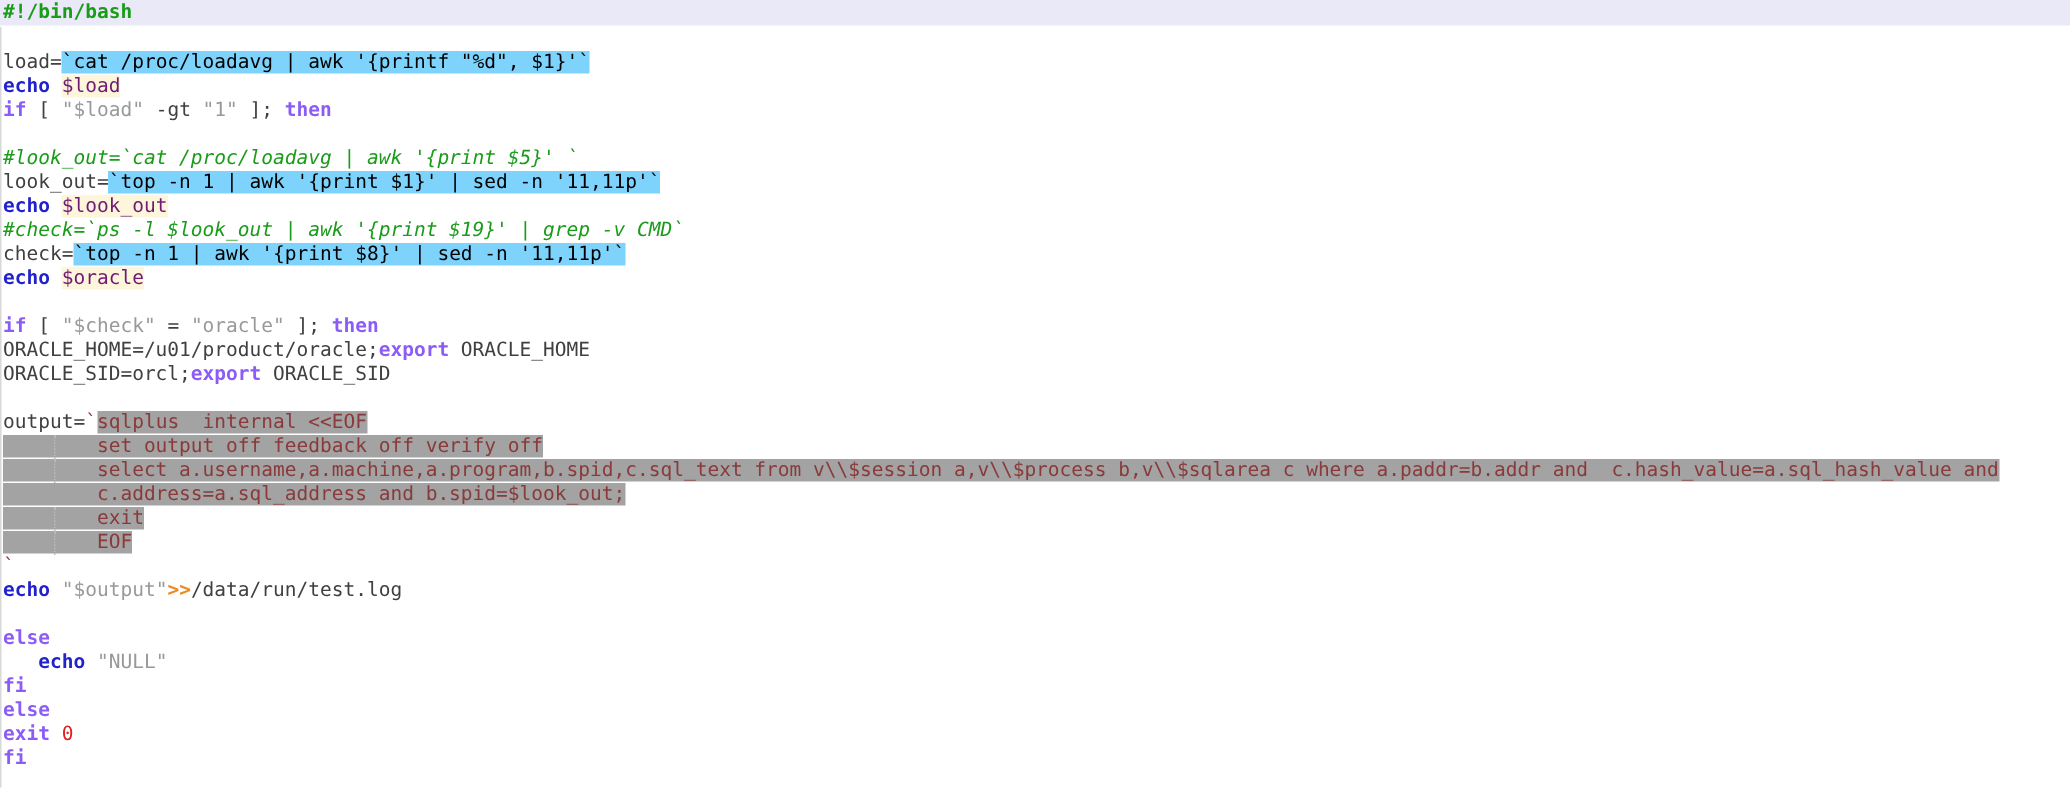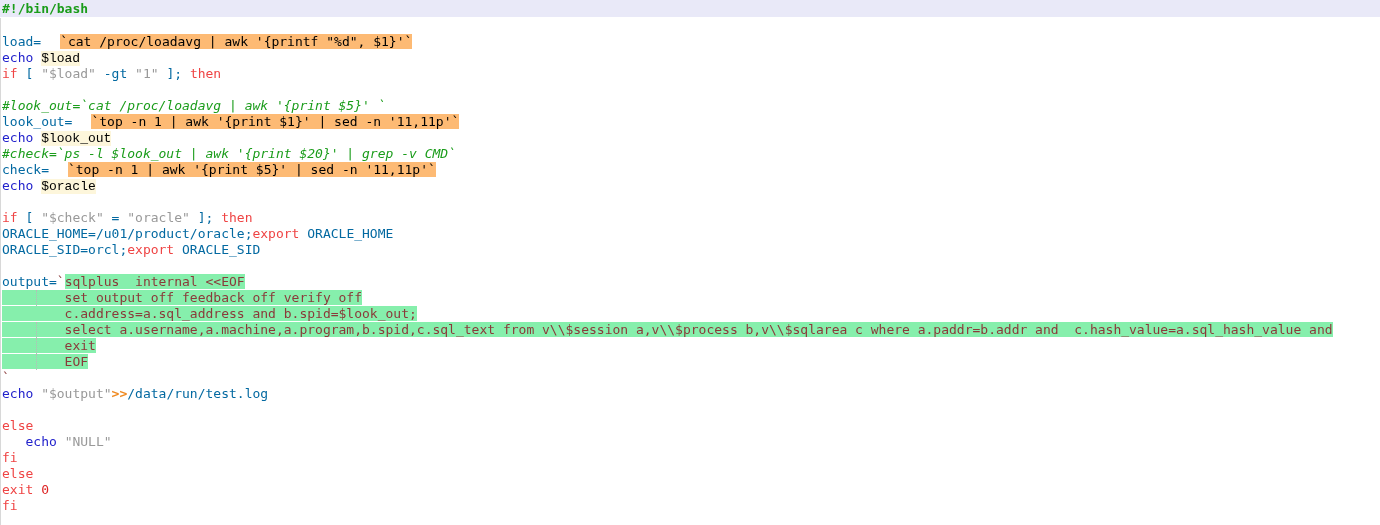--- a/index.html
+++ b/index.html
@@ -57,58 +57,58 @@
     position: absolute;
     left: 36px;
     top: 0;
     bottom: 0;
     width: 0;
     border-left: 1px dotted #b9b9b9;
     pointer-events: none;
   }
 
   
-  .tok-plain    { color: #0369a1; text-align: center; }
+  .tok-plain    { color: #404040; text-align: center; }
   .tok-comment  { color: #1a9c1a; font-style: italic; }
   .tok-shebang  { color: #1a9c1a; font-weight: bold; margin-top: 35px; }
-  .tok-keyword  { color: #ef4444; font-weight: normal; }
-  .tok-builtin  { color: #2222cc; font-weight: normal; }
-  .tok-var      { color: #000000; background: #fdf6db; font-family: Liberation Mono, monospace; }
+  .tok-keyword  { color: #8b5cf6; font-weight: bold; }
+  .tok-builtin  { color: #2222cc; font-weight: bold; }
+  .tok-var      { color: #701a75; background: #fdf6db; }
   .tok-redirect { color: #ef8a22; font-weight: bold; }
   .tok-string   { color: #999999; }
   .tok-number   { color: #dd2222; }
-  .tok-sub      { color: #8a3a3a; background: #86efac; }
-  .tok-subplain { color: #000000; background: #fdba74; margin-left: 19px; }
+  .tok-sub      { color: #8a3a3a; background: #a3a3a3; }
+  .tok-subplain { color: #000000; background: #7dd3fc; }
   .tok-subtick  { color: #8a3a3a; }
 </style>
 </head>
 <body>
 
 <div id="code-listing">
     <div class="code-line shebang-row"><span class="tok-shebang">#!/bin/bash</span></div>
     <div class="code-line">&nbsp;</div>
     <div class="code-line"><span class="tok-plain">load=</span><span class="tok-subplain">`cat /proc/loadavg | awk '{printf "%d", $1}'`</span></div>
     <div class="code-line"><span class="tok-builtin">echo </span><span class="tok-var">$load</span></div>
     <div class="code-line"><span class="tok-keyword">if</span><span class="tok-plain"> [ </span><span class="tok-string">"$load"</span><span class="tok-plain"> -gt </span><span class="tok-string">"1"</span><span class="tok-plain"> ]; </span><span class="tok-keyword">then</span></div>
     <div class="code-line">&nbsp;</div>
     <div class="code-line"><span class="tok-comment">#look_out=`cat /proc/loadavg | awk '{print $5}' `</span></div>
     <div class="code-line"><span class="tok-plain">look_out=</span><span class="tok-subplain">`top -n 1 | awk '{print $1}' | sed -n '11,11p'`</span></div>
     <div class="code-line"><span class="tok-builtin">echo </span><span class="tok-var">$look_out</span></div>
-    <div class="code-line"><span class="tok-comment">#check=`ps -l $look_out | awk '{print $20}' | grep -v CMD`</span></div>
-    <div class="code-line"><span class="tok-plain">check=</span><span class="tok-subplain">`top -n 1 | awk '{print $5}' | sed -n '11,11p'`</span></div>
+    <div class="code-line"><span class="tok-comment">#check=`ps -l $look_out | awk '{print $19}' | grep -v CMD`</span></div>
+    <div class="code-line"><span class="tok-plain">check=</span><span class="tok-subplain">`top -n 1 | awk '{print $8}' | sed -n '11,11p'`</span></div>
     <div class="code-line"><span class="tok-builtin">echo </span><span class="tok-var">$oracle</span></div>
     <div class="code-line">&nbsp;</div>
     <div class="code-line"><span class="tok-keyword">if</span><span class="tok-plain"> [ </span><span class="tok-string">"$check"</span><span class="tok-plain"> = </span><span class="tok-string">"oracle"</span><span class="tok-plain"> ]; </span><span class="tok-keyword">then</span></div>
     <div class="code-line"><span class="tok-plain">ORACLE_HOME=/u01/product/oracle;</span><span class="tok-keyword">export</span><span class="tok-plain"> ORACLE_HOME</span></div>
     <div class="code-line"><span class="tok-plain">ORACLE_SID=orcl;</span><span class="tok-keyword">export</span><span class="tok-plain"> ORACLE_SID</span></div>
     <div class="code-line">&nbsp;</div>
     <div class="code-line"><span class="tok-plain">output=</span><span class="tok-subtick">`</span><span class="tok-sub">sqlplus  internal &lt;&lt;EOF</span></div>
     <div class="code-line has-indent-guide"><span class="tok-sub">        set output off feedback off verify off</span></div>
+    <div class="code-line has-indent-guide"><span class="tok-sub">        select a.username,a.machine,a.program,b.spid,c.sql_text from v\\$session a,v\\$process b,v\\$sqlarea c where a.paddr=b.addr and  c.hash_value=a.sql_hash_value and</span></div>
     <div class="code-line"><span class="tok-sub">        c.address=a.sql_address and b.spid=$look_out;</span></div>
-    <div class="code-line has-indent-guide"><span class="tok-sub">        select a.username,a.machine,a.program,b.spid,c.sql_text from v\\$session a,v\\$process b,v\\$sqlarea c where a.paddr=b.addr and  c.hash_value=a.sql_hash_value and</span></div>
     <div class="code-line has-indent-guide"><span class="tok-sub">        exit</span></div>
     <div class="code-line has-indent-guide"><span class="tok-sub">        EOF</span></div>
     <div class="code-line"><span class="tok-subtick">`</span></div>
     <div class="code-line"><span class="tok-builtin">echo </span><span class="tok-string">"$output"</span><span class="tok-redirect">&gt;&gt;</span><span class="tok-plain">/data/run/test.log</span></div>
     <div class="code-line">&nbsp;</div>
     <div class="code-line"><span class="tok-keyword">else</span></div>
     <div class="code-line"><span class="tok-plain">   </span><span class="tok-builtin">echo </span><span class="tok-string">"NULL"</span></div>
     <div class="code-line"><span class="tok-keyword">fi</span></div>
     <div class="code-line"><span class="tok-keyword">else</span></div>
     <div class="code-line"><span class="tok-keyword">exit</span><span class="tok-plain"> </span><span class="tok-number">0</span></div>

